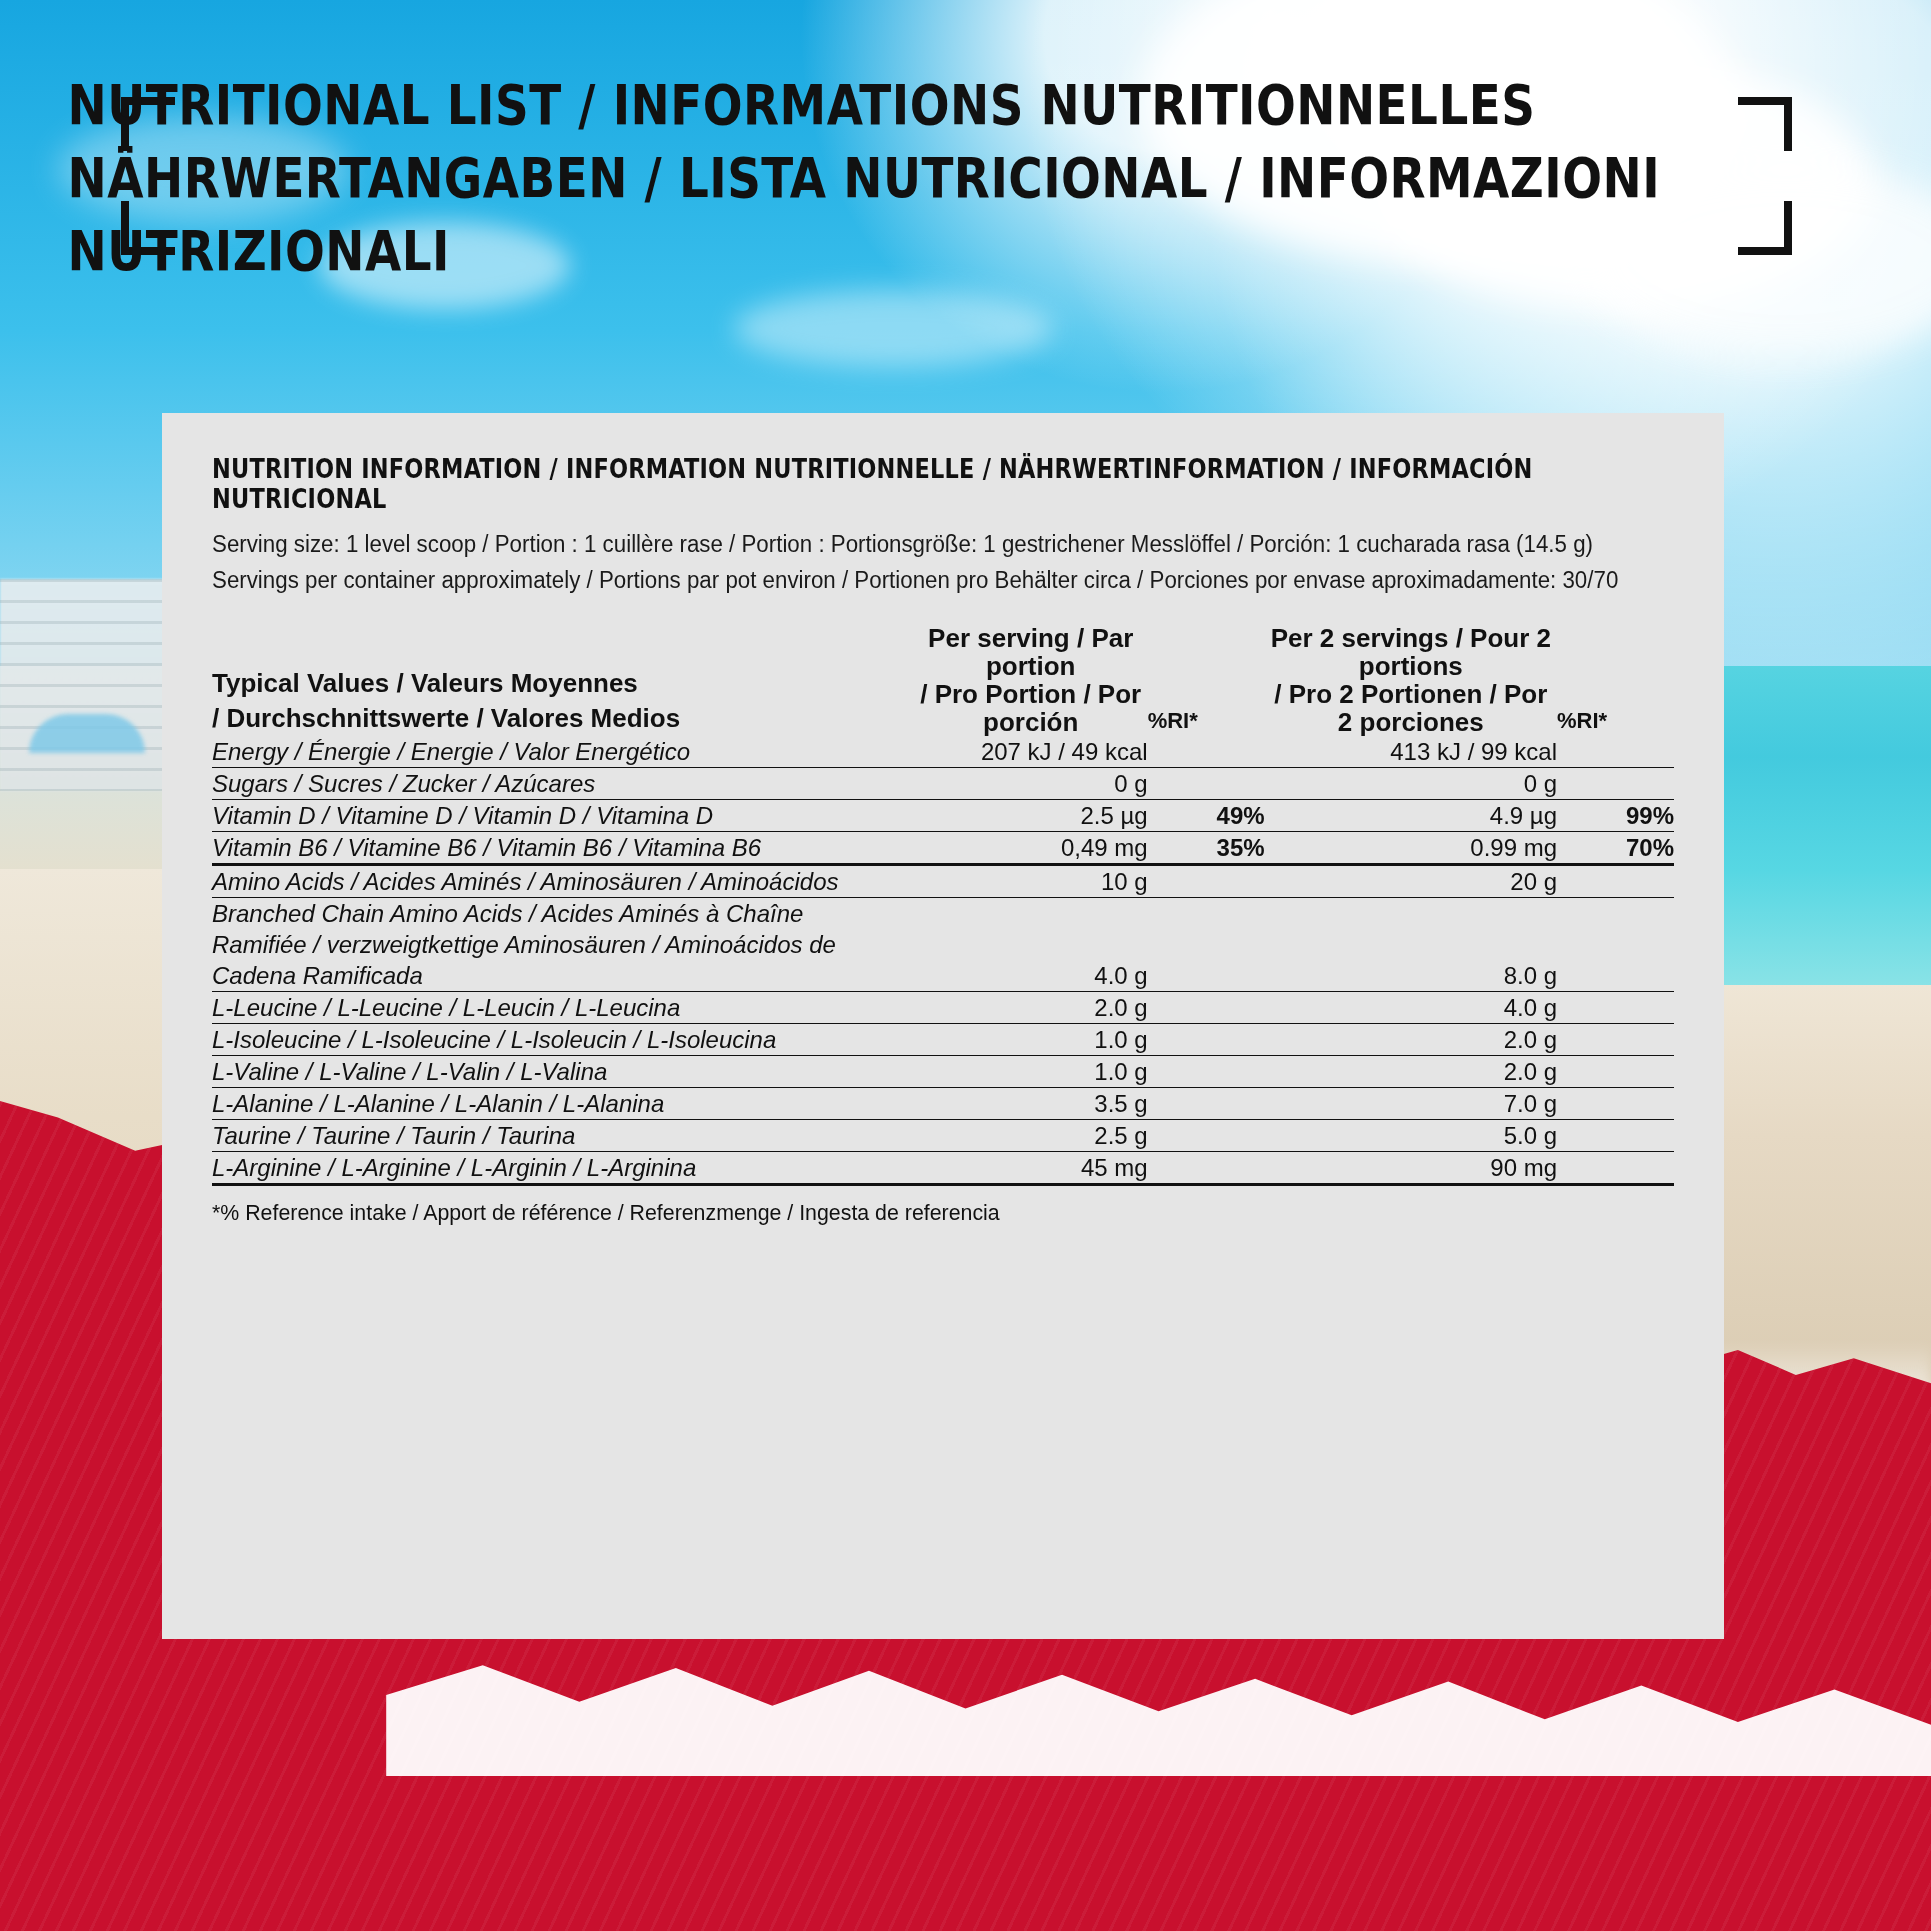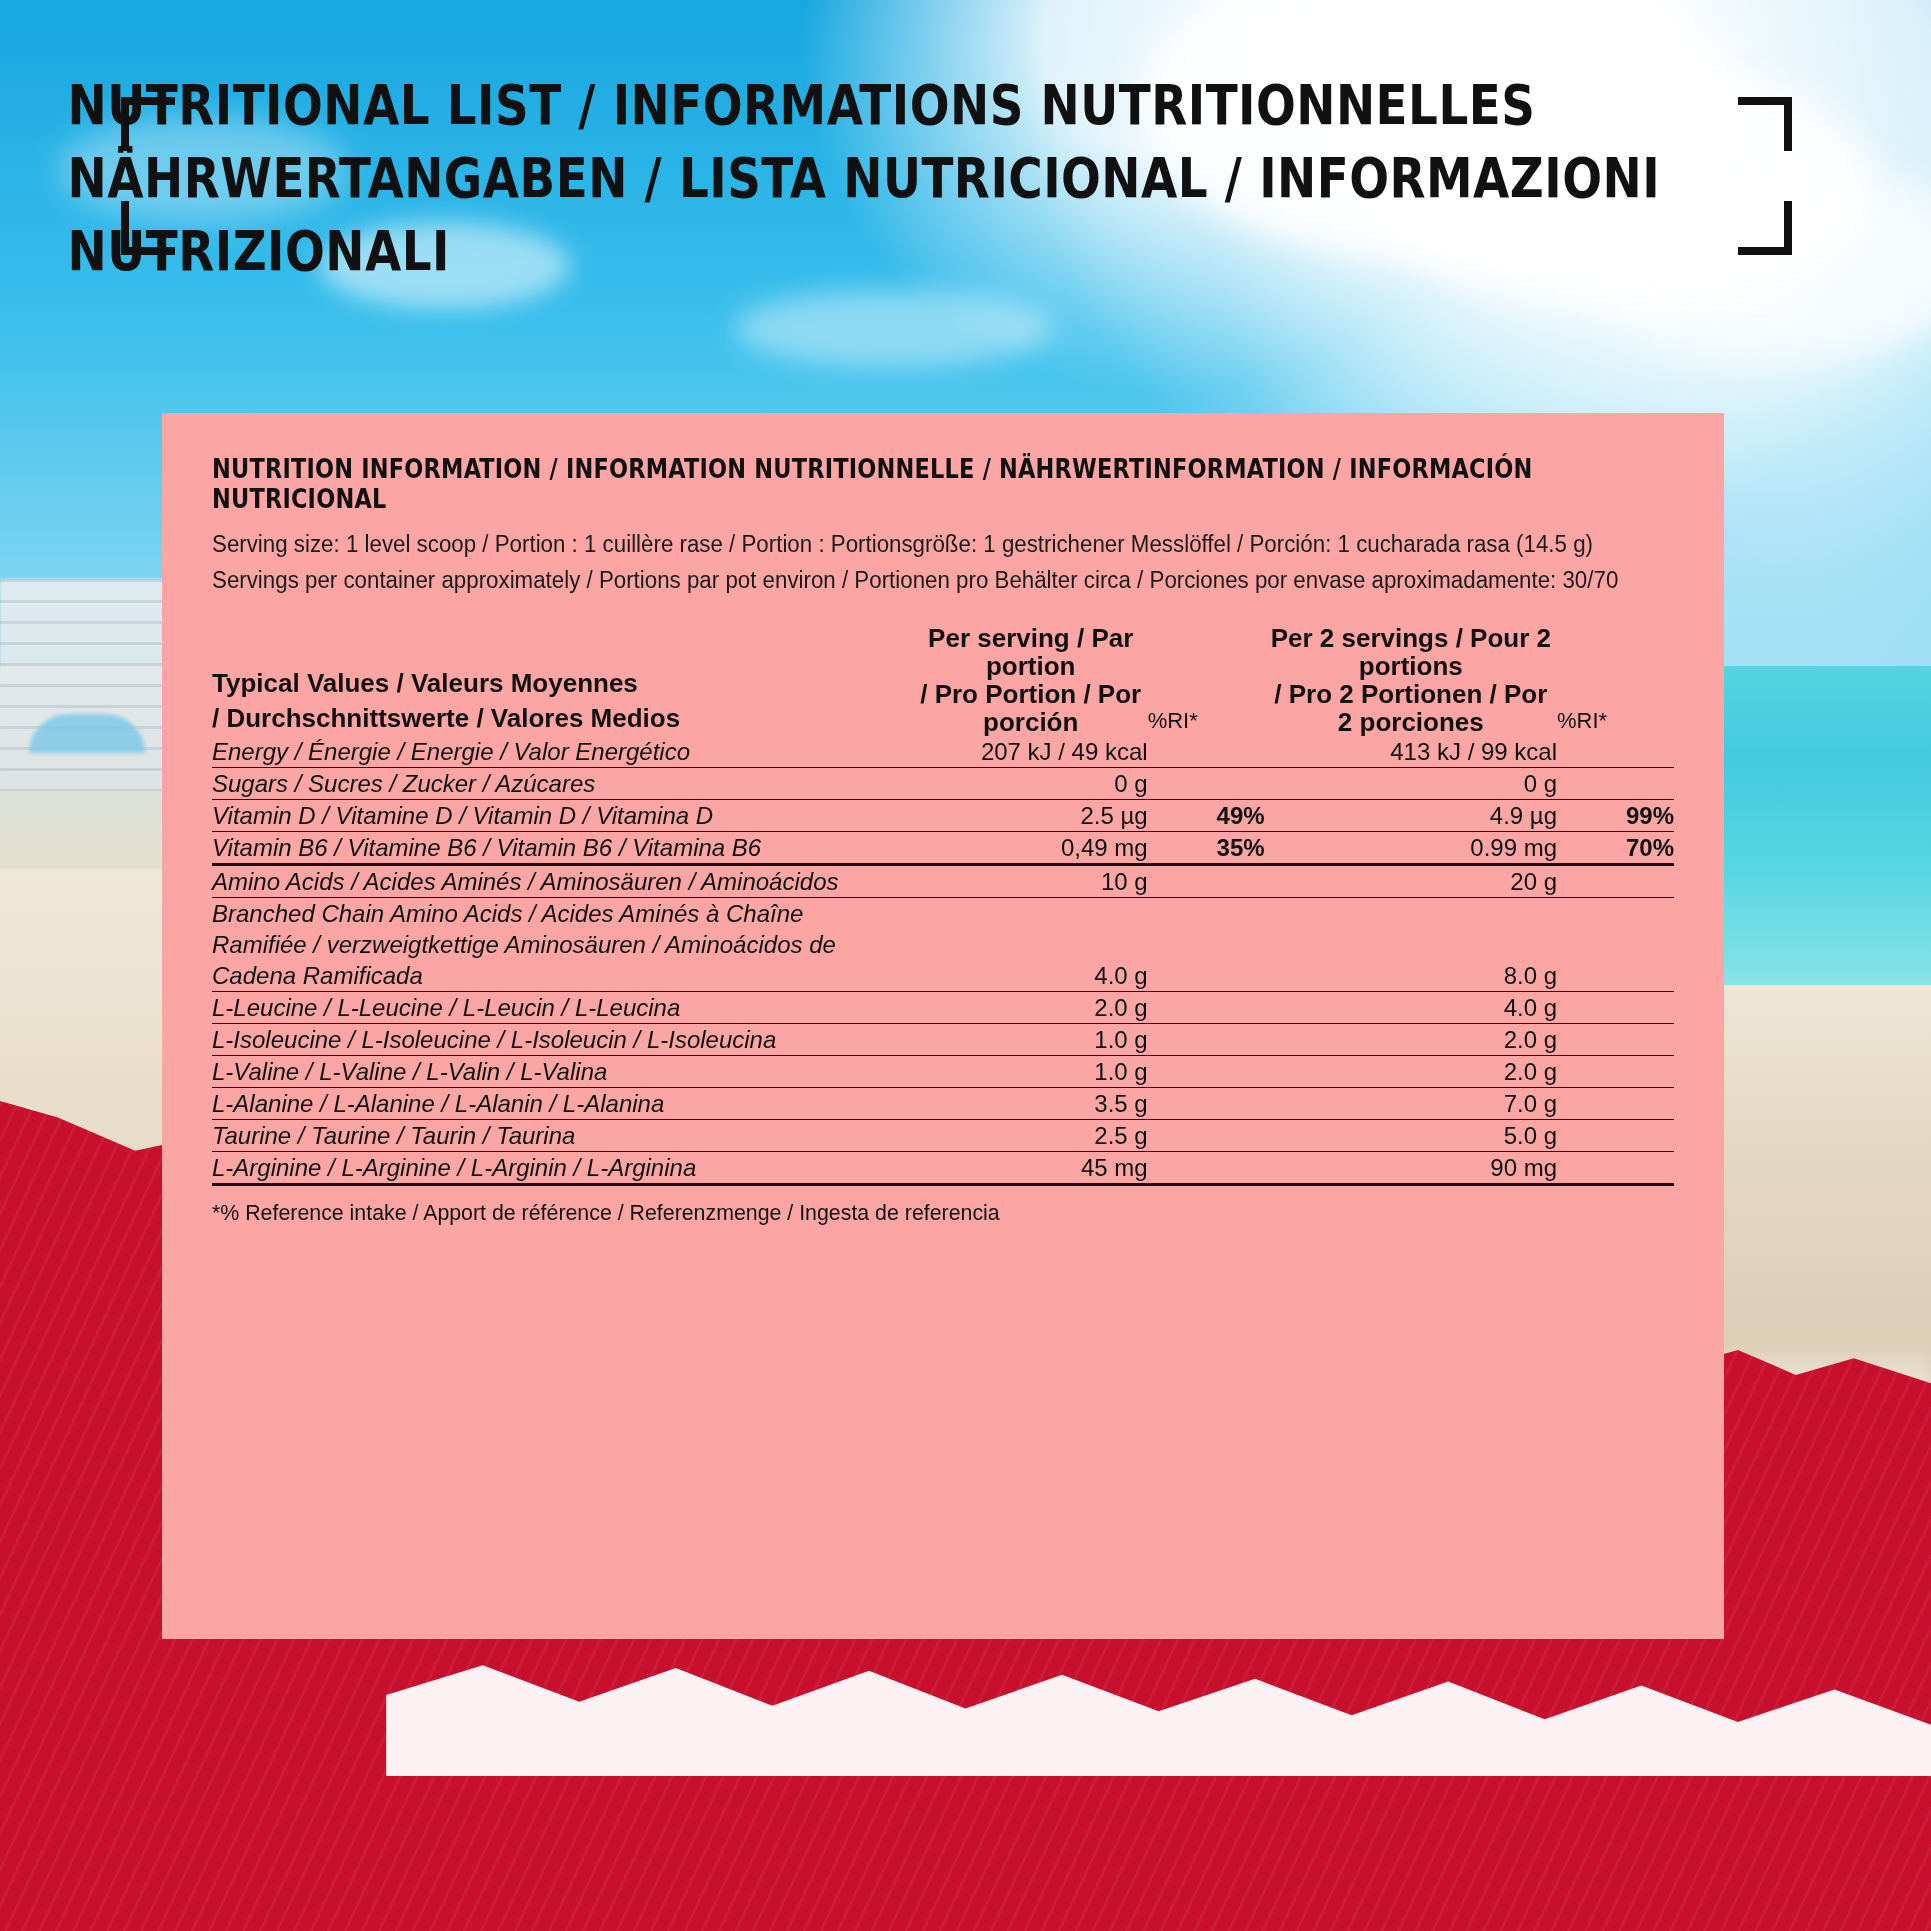--- a/index.html
+++ b/index.html
@@ -121,21 +121,21 @@
 
   .bracket { position:absolute; width:54px; height:54px; border:8.7px solid #111; }
   .bk-tl { left:121px; top:97px; border-right:none; border-bottom:none; }
   .bk-tr { left:1738px; top:97px; border-left:none; border-bottom:none; }
   .bk-bl { left:121px; top:201px; border-right:none; border-top:none; }
   .bk-br { left:1738px; top:201px; border-left:none; border-top:none; }
 
   
   .panel {
     position:absolute; left:162px; top:413px; width:1562px; height:1226px;
-    background:#fca5a5;
+    background:#e5e5e5;
   }
   .panel-inner { padding:41px 50px 0 50px; }
 
   .panel-title {
     font-family:"DejaVu Sans Condensed","Liberation Sans", sans-serif;
     font-weight:700; font-size:26px; color:#111; letter-spacing:0.2px;
     transform:scaleX(.96); transform-origin:left center;
     margin-bottom:13.5px;
   }
   .serving-line {
@@ -148,21 +148,21 @@
     margin-top:27px;
     width:100%;
     border-collapse:collapse;
     font-size:24px;
     color:#111;
   }
   table.nut th, table.nut td { padding:0; vertical-align:bottom; }
 
   .th-label { text-align:left; font-weight:700; font-size:26px; line-height:35px; padding-bottom:7.7px;margin-left:8px; }
   .th-col   { font-weight:700; font-size:26px; line-height:28px; padding-bottom:7.7px; text-align:center; }
-  .th-ri    { font-weight:400; font-size:22px; line-height:31px; padding-bottom:7.7px; text-align:left; }
+  .th-ri    { font-weight:700; font-size:22px; line-height:31px; padding-bottom:7.7px; text-align:left; }
 
   .row td { padding-top:11.6px; padding-bottom:11.6px; line-height:31px; }
   .row .c-label { text-align:left; padding-right:17.4px;font-style:italic; }
   .row .c-val   { text-align:right; white-space:nowrap; }
   .row .c-ri    { text-align:right; padding-left:17.4px; white-space:nowrap;font-weight:bold; }
 
   .rule-thick td { border-bottom:3.9px solid #111; }
   .rule-thin  td { border-bottom:1.9px solid #111; }
 
   .footnote {

